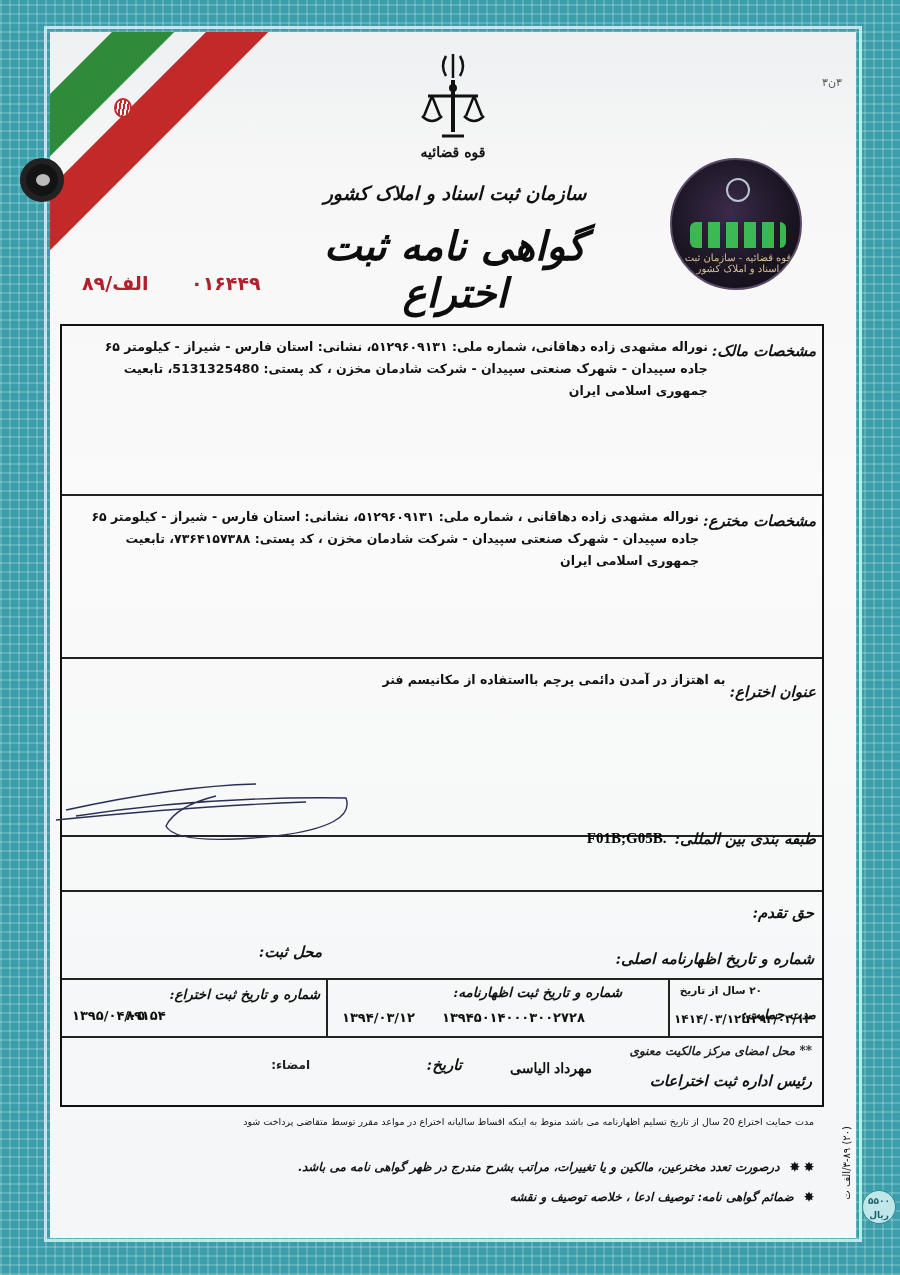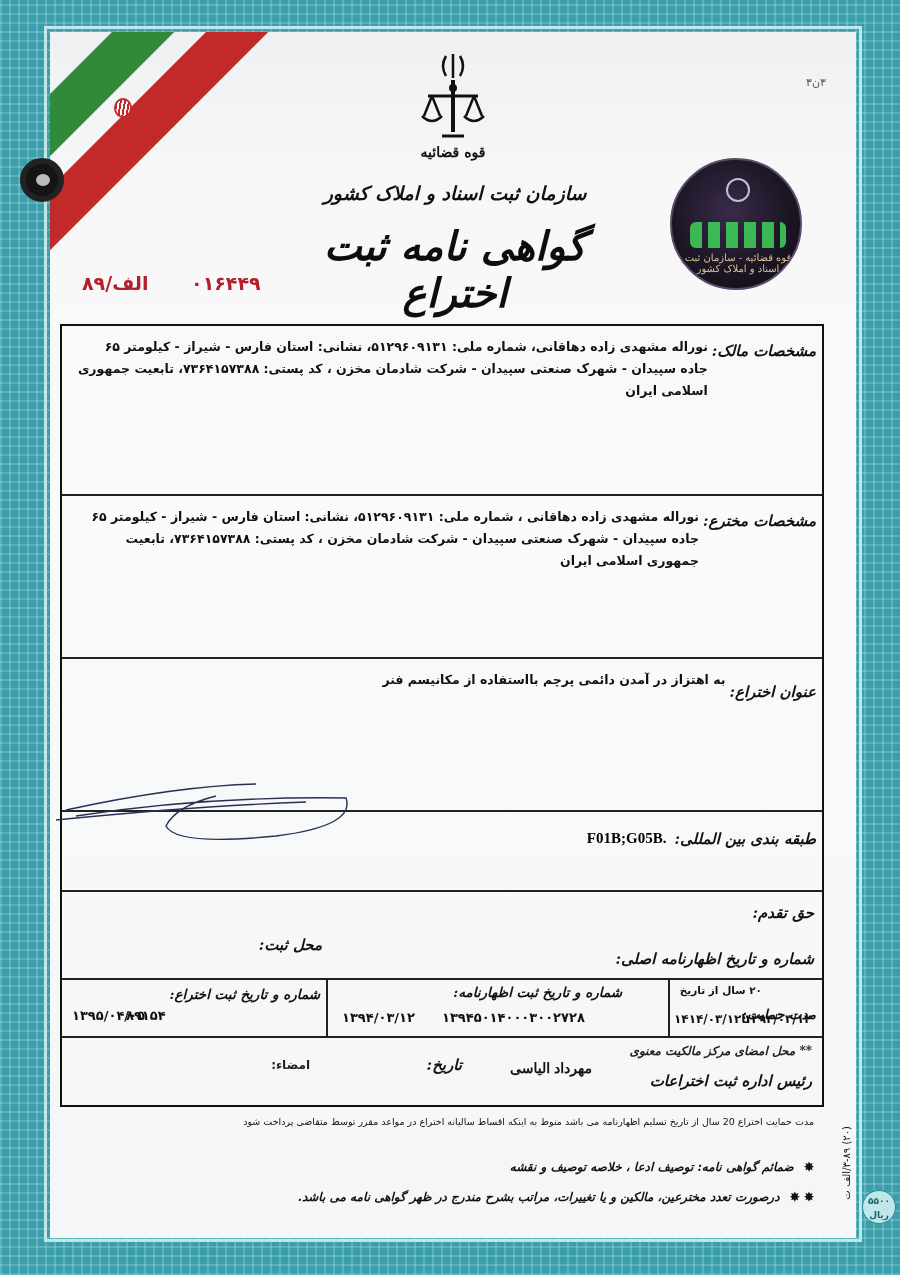--- a/index.html
+++ b/index.html
@@ -68,35 +68,35 @@
     font-size: 10px; color: #d9c29a; direction: rtl; font-family: "DejaVu Serif", serif; }
 
   
   .grid { position: absolute; left: 10px; top: 292px; width: 764px; height: 783px; border: 2px solid #111; }
   .row { position: absolute; left: 0; width: 760px; border-bottom: 2px solid #222; direction: rtl; }
   .label { font-family: "DejaVu Serif", serif; font-style: italic; font-weight: bold; font-size: 15px; color: #111; }
   .value { font-family: "DejaVu Sans", sans-serif; font-weight: bold; font-size: 12.5px; color: #111; line-height: 22px; }
 
   .r-owner { top: 0; height: 170px; }
   .r-inventor { top: 170px; height: 163px; }
-  .r-title { top: 333px; height: 153px; }
+  .r-title { top: 333px; height: 178px; }
   .r-class { top: 488px; height: 78px; }
   .r-prio { top: 566px; height: 88px; border-bottom: 2px solid #222; }
   .r-dates { top: 654px; height: 58px; }
   .r-sign { top: 712px; height: 69px; border-bottom: none; }
 
   .field { position: absolute; right: 6px; top: 10px; width: 740px; display: flex; flex-direction: row; align-items: flex-start; }
   .field .label { white-space: nowrap; margin-left: 4px; padding-top: 6px; }
   .field .value { flex: 1; text-align: right; }
 
   .class-value { font-family: "Liberation Serif", serif; font-weight: bold; font-size: 15px; direction: ltr; margin-right: 4px; padding-top: 6px; }
 
   .prio-label { position: absolute; right: 8px; top: 12px; }
   .orig-label { position: absolute; right: 8px; top: 58px; }
-  .place-label { position: absolute; right: 500px; top: 44px; }
+  .place-label { position: absolute; right: 500px; top: 51px; }
 
   .cell { position: absolute; top: 0; height: 58px; border-left: 2px solid #222; }
   .c-protect { right: 0; width: 154px; }
   .c-decl { right: 194px; width: 302px; }
   .c-reg { right: 496px; width: 264px; border-left: none; margin-left: 14px; }
   .cell .label { position: absolute; right: 6px; font-size: 13.5px; }
   .cell .num { position: absolute; font-family: "DejaVu Sans", sans-serif; font-size: 13px; font-weight: bold; color: #111; white-space: nowrap; direction: ltr; }
   .small-note { position: absolute; right: 60px; top: 4px; font-size: 10.5px; font-weight: bold; color: #111; direction: rtl; }
 
   .sign-line1 { position: absolute; right: 10px; top: 6px; font-family: "DejaVu Serif", serif; font-style: italic; font-weight: bold; font-size: 12px; color: #222; }
@@ -141,33 +141,33 @@
 
   <div class="judiciary">قوه قضائیه</div>
   <div class="org-name">سازمان ثبت اسناد و املاک کشور</div>
   <div class="doc-title">گواهی نامه ثبت اختراع</div>
 
   <div class="serial">
     <span>۰۱۶۴۴۹</span>
     <span class="series">الف/۸۹</span>
   </div>
 
-  <div class="faint-note" style="right:30px; top:44px; color:#555;">۳ن۳</div>
+  <div class="faint-note" style="right:14px; top:44px; color:#555;">۳ن۳</div>
 
   <div class="hologram">
     <div class="holo-emblem"></div>
     <div class="holo-ring"></div>
     <div class="holo-text">قوه قضائیه - سازمان ثبت اسناد و املاک کشور</div>
   </div>
 
   <div class="grid">
     <div class="row r-owner">
       <div class="field">
         <span class="label">مشخصات مالک:</span>
-        <span class="value">نوراله مشهدی زاده دهاقانی، شماره ملی: ۵۱۲۹۶۰۹۱۳۱، نشانی: استان فارس - شیراز - کیلومتر ۶۵ جاده سپیدان - شهرک صنعتی سپیدان - شرکت شادمان مخزن ، کد پستی: ۷۳۶۴۱۵۷۳۸۸، تابعیت جمهوری اسلامی ایران</span>
+        <span class="value">نوراله مشهدی زاده دهاقانی، شماره ملی: ۵۱۲۹۶۰۹۱۳۱، نشانی: استان فارس - شیراز - کیلومتر ۶۵ جاده سپیدان - شهرک صنعتی سپیدان - شرکت شادمان مخزن ، کد پستی: 5131325480، تابعیت جمهوری اسلامی ایران</span>
       </div>
     </div>
 
     <div class="row r-inventor">
       <div class="field">
         <span class="label">مشخصات مخترع:</span>
         <span class="value">نوراله مشهدی زاده دهاقانی ، شماره ملی: ۵۱۲۹۶۰۹۱۳۱، نشانی: استان فارس - شیراز - کیلومتر ۶۵ جاده سپیدان - شهرک صنعتی سپیدان - شرکت شادمان مخزن ، کد پستی: ۷۳۶۴۱۵۷۳۸۸، تابعیت جمهوری اسلامی ایران</span>
       </div>
     </div>
 
@@ -224,26 +224,26 @@
       <path d="M10 34 Q120 10 200 8"></path>
       <path d="M0 44 Q140 30 250 26"></path>
       <path d="M20 40 Q150 20 290 22 Q300 50 220 60 Q120 70 110 50 Q120 30 160 20"></path>
     </g>
   </svg>
 
   <div class="footnote">مدت حمایت اختراع 20 سال از تاریخ تسلیم اظهارنامه می باشد منوط به اینکه اقساط سالیانه اختراع در مواعد مقرر توسط متقاضی پرداخت شود</div>
 
   <div class="bullets">
     <div class="bullet">
+      <span class="star">✸ ✸</span>
+      <span>درصورت تعدد مخترعین، مالکین و یا تغییرات، مراتب بشرح مندرج در ظهر گواهی نامه می باشد.</span>
+    </div>
+    <div class="bullet">
       <span class="star">✸</span>
       <span>ضمائم گواهی نامه: توصیف ادعا ، خلاصه توصیف و نقشه</span>
-    </div>
-    <div class="bullet">
-      <span class="star">✸ ✸</span>
-      <span>درصورت تعدد مخترعین، مالکین و یا تغییرات، مراتب بشرح مندرج در ظهر گواهی نامه می باشد.</span>
     </div>
   </div>
 
   <div class="form-code">(۲۰) ۳-۸۹/الف ت</div>
 </div>
 
 <div class="grommet" style="left:20px; top:158px;"></div>
 
 <div class="price-badge">
   <div>۵۵۰۰</div>

